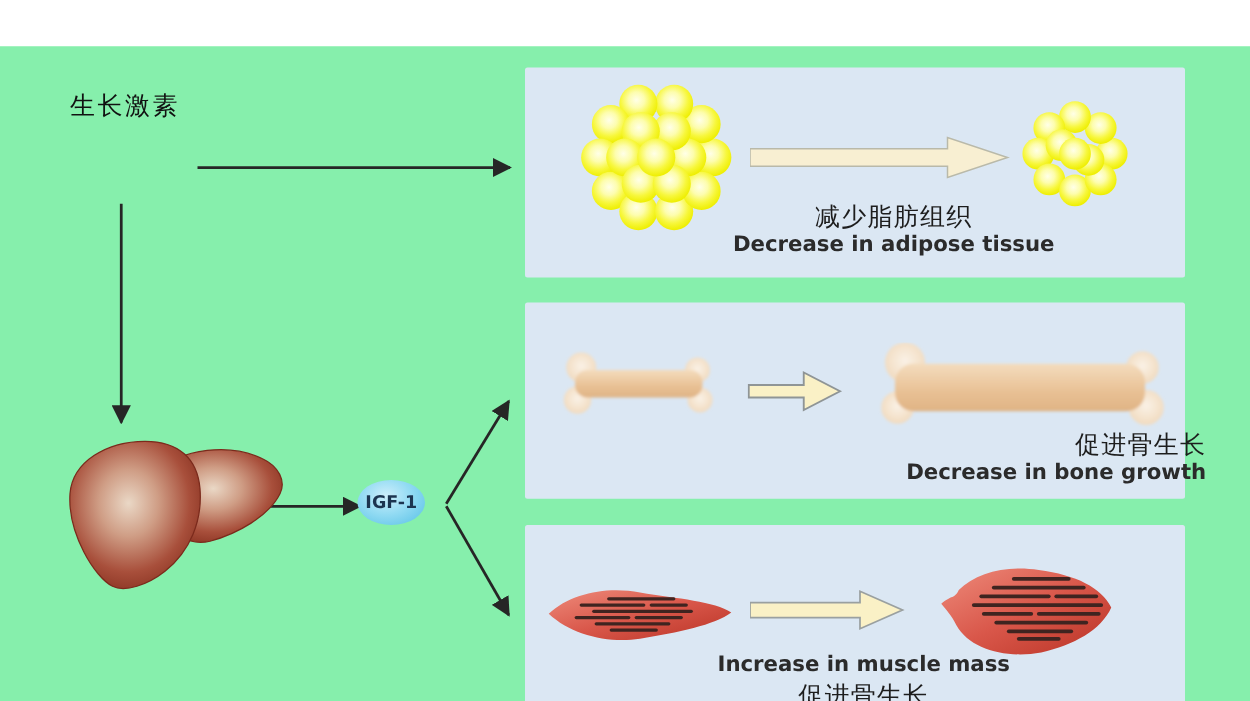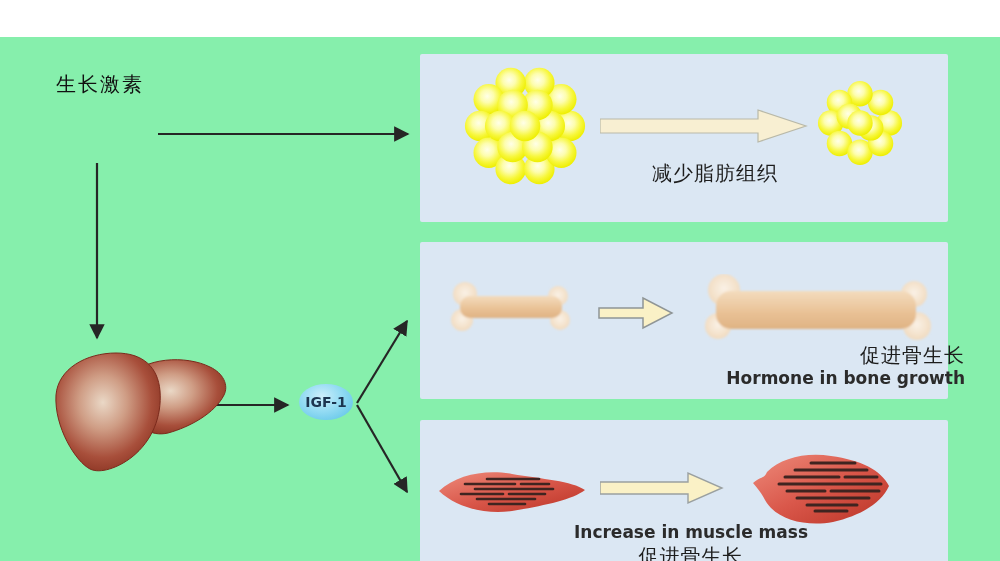--- a/index.html
+++ b/index.html
@@ -21,21 +21,21 @@
   .en{font-size:17px;font-weight:bold;color:#2b2b2b;line-height:21px;}
   
   .top-zh{position:absolute;left:56px;top:34px;font-size:20px;color:#111;letter-spacing:2px;}
   .gh-oval{
     position:absolute;left:37px;top:71px;width:120px;height:54px;border-radius:50%;
     background:radial-gradient(ellipse at 45% 40%, #f9ddc4 0%, #f5c7a4 55%, #eeb089 100%);
     display:flex;flex-direction:column;align-items:center;justify-content:center;
     font-weight:bold;font-size:15px;color:#3c3c3c;line-height:1.2;
   }
   .igf-oval{
-    position:absolute;left:299px;top:347px;width:54px;height:36px;border-radius:50%;
+    position:absolute;left:286px;top:347px;width:54px;height:36px;border-radius:50%;
     background:radial-gradient(ellipse at 42% 35%, #cdeefb 0%, #93dbf3 45%, #54bfe5 100%);
     display:flex;align-items:center;justify-content:center;
     font-weight:bold;font-size:14px;color:#1c3550;text-align:right;
   }
   svg{display:block;}
 </style>
 </head>
 <body>
 
 <div class="canvas">
@@ -134,20 +134,21 @@
           <circle cx="24" cy="66" r="13"></circle>
         <circle cx="45" cy="75" r="13"></circle>
           <circle cx="66" cy="66" r="13"></circle>
         <circle cx="56" cy="50" r="13"></circle>
           <circle cx="34" cy="38" r="13"></circle>
           <circle cx="45" cy="45" r="13"></circle>
       </g>
     </svg>
     <div class="caption">
       <div class="zh">减少脂肪组织</div>
+      <div class="en">Decrease in adipose tissue</div>
     </div>
   </section>
 
   <section class="panel" id="panel-bone">
     <svg class="abs" style="left:28px;top:38px" width="126" height="54" viewBox="0 0 126 54">
       <g filter="url(#soft)">
         <circle cx="17" cy="14" r="12" fill="url(#boneEnd)"></circle>
         <circle cx="14" cy="40" r="11" fill="url(#boneEnd)"></circle>
         <circle cx="110" cy="16" r="10" fill="url(#boneEnd)"></circle>
         <circle cx="112" cy="40" r="10" fill="url(#boneEnd)"></circle>
@@ -161,21 +162,21 @@
       <g filter="url(#soft)">
         <circle cx="24" cy="16" r="16" fill="url(#boneEnd)"></circle>
         <circle cx="18" cy="52" r="13" fill="url(#boneEnd)"></circle>
         <circle cx="214" cy="20" r="13" fill="url(#boneEnd)"></circle>
         <circle cx="217" cy="52" r="14" fill="url(#boneEnd)"></circle>
         <rect x="16" y="17" width="200" height="38" rx="15" fill="url(#boneShaft)"></rect>
       </g>
     </svg>
     <div class="caption">
       <div class="zh">促进骨生长</div>
-      <div class="en">Hormone in bone growth</div>
+      <div class="en">Decrease in bone growth</div>
     </div>
   </section>
 
   <section class="panel" id="panel-muscle">
     <svg class="abs" style="left:16px;top:46px" width="152" height="50" viewBox="0 0 150 50">
       <path d="M 2,25 C 20,8 50,3 75,8 C 105,13 135,15 148,24 C 135,34 105,40 75,45 C 50,49 20,42 2,25 Z" fill="url(#muscleG)"></path>
       <g stroke="#3f2420" stroke-width="2.6" stroke-linecap="round">
         <line x1="50" y1="13" x2="102" y2="13"></line>
         <line x1="28" y1="18" x2="78" y2="18"></line>
           <line x1="84" y1="18" x2="112" y2="18"></line>

